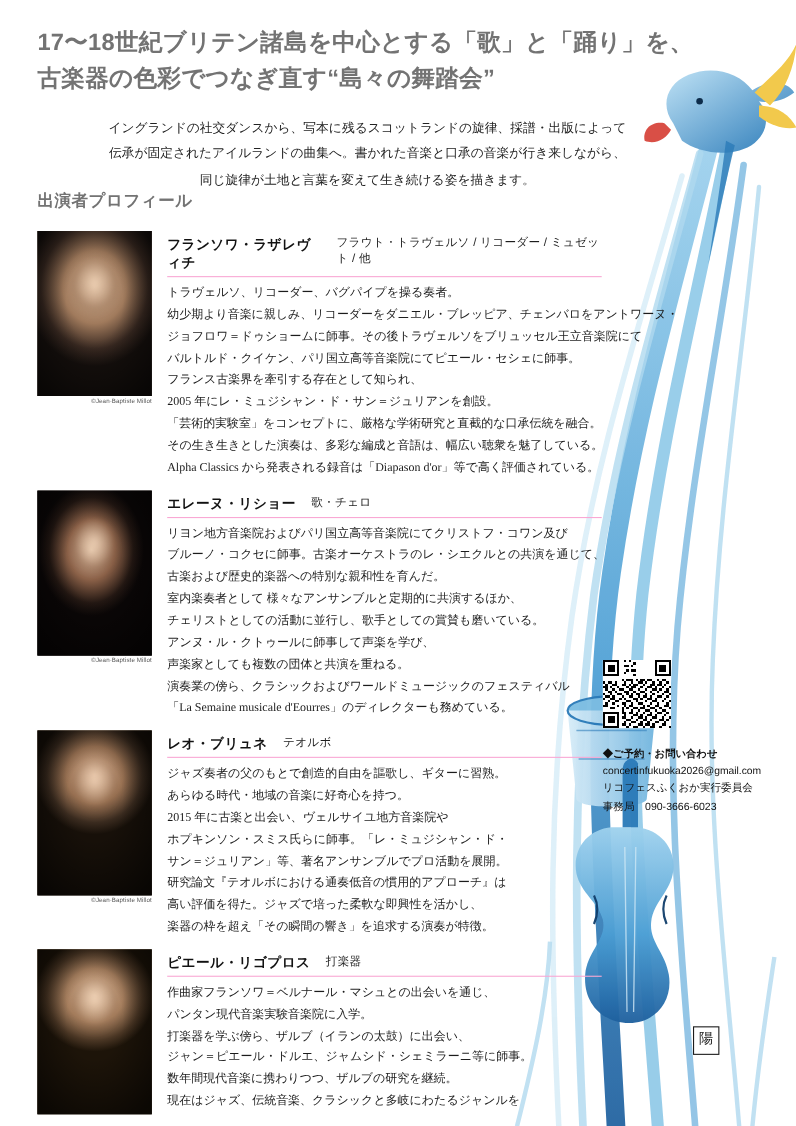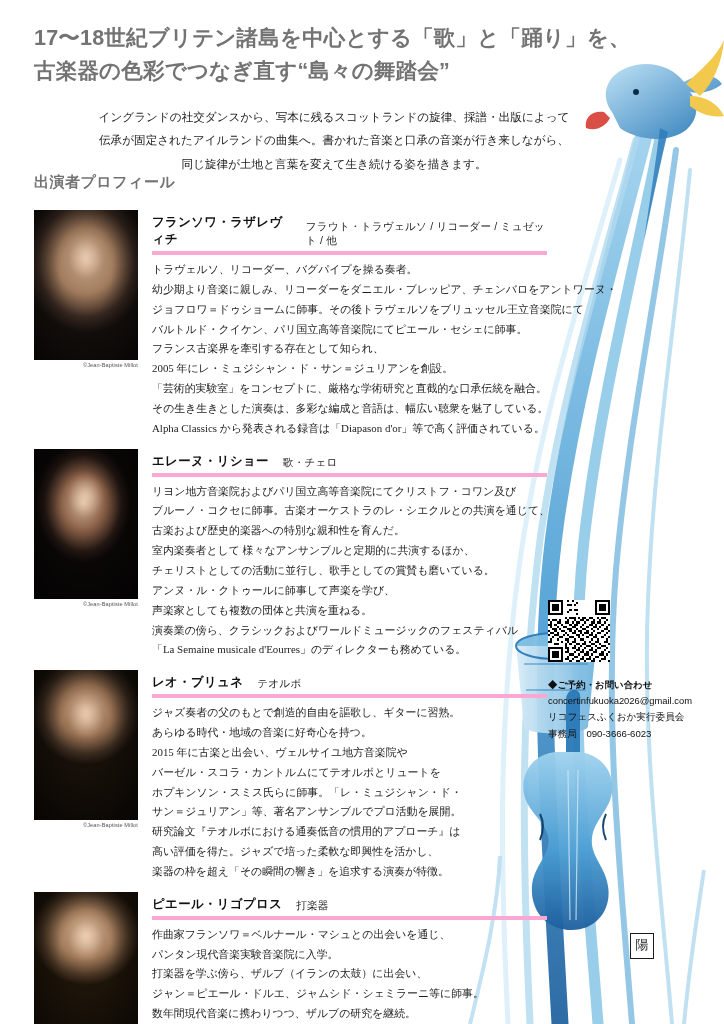--- a/index.html
+++ b/index.html
@@ -116,22 +116,22 @@
     text-align: right;
     margin-top: 2px;
     letter-spacing: 0.1px;
   }
   .bio {
     flex: 1 1 auto;
     padding-top: 4px;
   }
   .name-row {
     display: flex;
-    align-items: flex-end;
-    border-bottom: 4px solid #f9a8d4;
+    align-items: flex-start;
+    border-bottom: 1px solid #f9a8d4;
     padding-bottom: 3px;
     margin-bottom: 5px;
     width: 395px;
   }
   .p-name {
     font-size: 12.4px;
     font-weight: bold;
     color: #121212;
     letter-spacing: 0.4px;
   }
@@ -327,21 +327,20 @@
       <div class="credit">©Jean-Baptiste Millot</div>
     </div>
     <div class="bio">
       <div class="name-row">
         <span class="p-name">レオ・ブリュネ</span>
         <span class="p-role">テオルボ</span>
       </div>
       <div class="p-line">ジャズ奏者の父のもとで創造的自由を謳歌し、ギターに習熟。</div>
       <div class="p-line">あらゆる時代・地域の音楽に好奇心を持つ。</div>
       <div class="p-line">2015 年に古楽と出会い、ヴェルサイユ地方音楽院や</div>
-      <div class="p-line">バーゼル・スコラ・カントルムにてテオルボとリュートを</div>
       <div class="p-line">ホプキンソン・スミス氏らに師事。「レ・ミュジシャン・ド・</div>
       <div class="p-line">サン＝ジュリアン」等、著名アンサンブルでプロ活動を展開。</div>
       <div class="p-line">研究論文『テオルボにおける通奏低音の慣用的アプローチ』は</div>
       <div class="p-line">高い評価を得た。ジャズで培った柔軟な即興性を活かし、</div>
       <div class="p-line">楽器の枠を超え「その瞬間の響き」を追求する演奏が特徴。</div>
     </div>
   </div>
 
   <div class="performer">
     <div class="photo-wrap">

